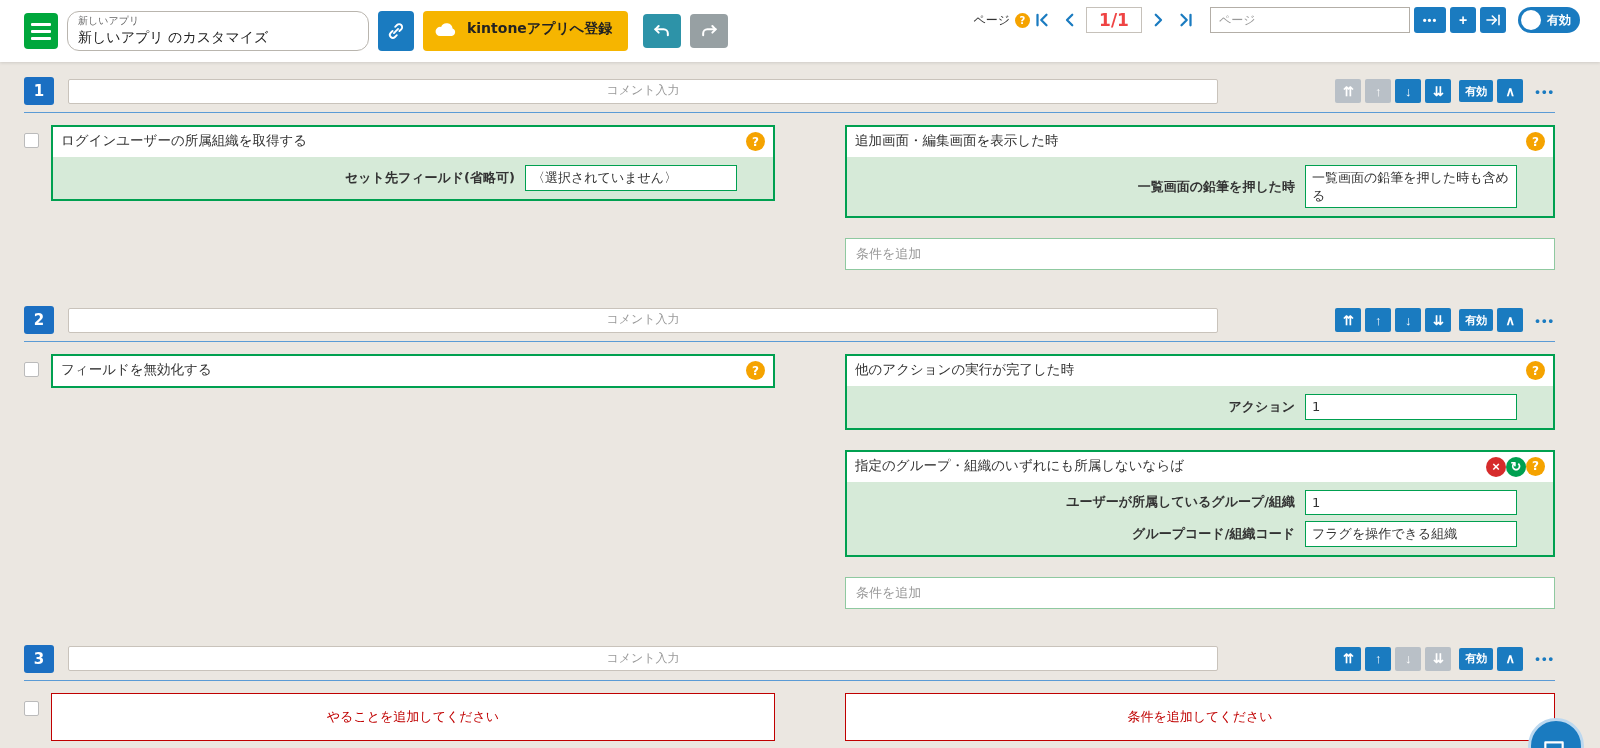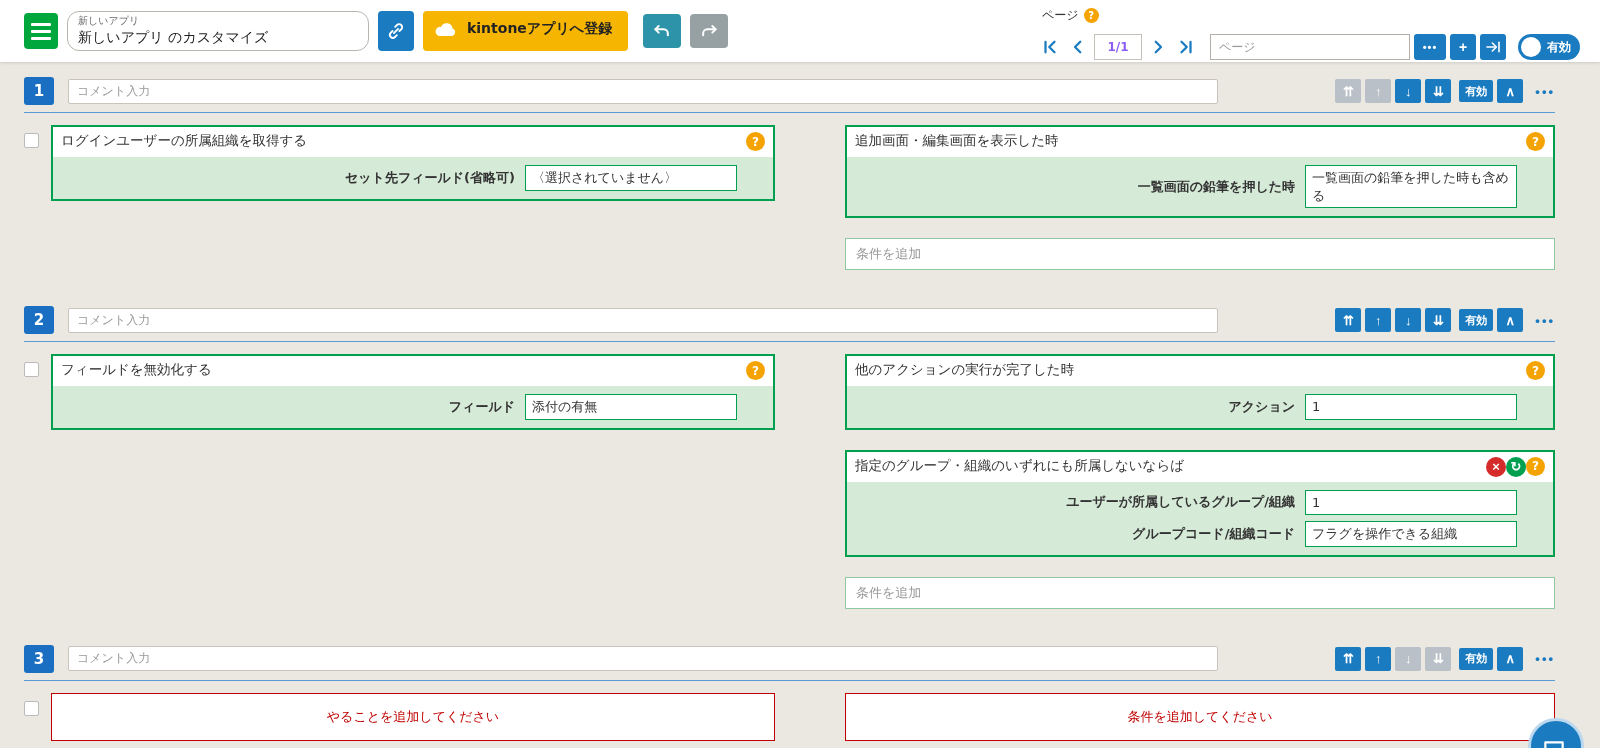--- a/index.html
+++ b/index.html
@@ -36,29 +36,29 @@
   }
   .link-btn { width:36px; height:40px; background:#1a7bc0; }
   .register-btn {
     height:40px; background:#f6b500; border:none; border-radius:4px; cursor:pointer;
     display:flex; align-items:center; gap:8px; padding:0 16px 4px 10px;
     font-family:inherit; font-size:14px; font-weight:bold; color:#222;
   }
   .undo-btn { width:38px; height:34px; background:#2d93a8; margin-top:3px; margin-left:6px; }
   .redo-btn { width:38px; height:34px; background:#97a0a3; margin-top:3px; }
 
-  .right-cluster { margin-left:auto; display:flex; flex-direction:column; gap:10px; margin-top:-4px; }
+  .right-cluster { margin-left:auto; display:flex; flex-direction:row; gap:0; margin-top:-4px; }
   .page-label-row { display:flex; align-items:center; gap:5px; padding-left:4px; }
   .page-label { font-size:12px; color:#333; }
   .page-nav-row { display:flex; align-items:center; gap:4px; }
   .nav-btn { width:24px; height:26px; background:transparent; border:none; cursor:pointer; display:flex; align-items:center; justify-content:center; }
   .page-indicator {
-    width:48px; height:26px; background:#fff; border:1px solid #c6c1ba;
+    width:56px; height:26px; background:#fff; border:1px solid #c6c1ba;
     display:flex; align-items:center; justify-content:center;
-    font-size:12px; font-weight:bold; color:#8b5cf6;
+    font-size:17px; font-weight:bold; color:#ef4444;
   }
   .page-select {
     width:200px; height:26px; border:1px solid #b3aea7; background:#fff;
     font-family:inherit; font-size:12px; padding:0 8px; margin-left:8px;
   }
   .page-select::placeholder { color:#999; }
   .sq-btn {
     height:26px; min-width:26px; background:#1a7bc0; color:#fff; border:none; border-radius:3px;
     font-size:14px; font-weight:bold; cursor:pointer; display:flex; align-items:center; justify-content:center;
     padding:0 4px;
@@ -84,21 +84,21 @@
   .block-head {
     display:flex; align-items:center; gap:14px;
     padding-bottom:7px; border-bottom:1px solid #5b9bd5; margin-bottom:12px;
   }
   .num {
     width:30px; height:28px; background:#1b6fc2; color:#fff; border-radius:3px;
     display:flex; align-items:center; justify-content:center; font-weight:bold; font-size:15px; flex:none;
   }
   .comment {
     width:1150px; height:25px; border:1px solid #c9c3bb; border-radius:2px;
-    background:#fff; font-family:Liberation Serif, serif; font-size:12px; padding:0 8px;
+    background:#fff; font-family:Liberation Mono, monospace; font-size:12px; padding:0 8px;text-align:center;
   }
   .comment::placeholder { color:#999; }
   .sp { flex:1; }
   .toolbar { display:flex; align-items:center; gap:4px; }
   .tbtn {
     width:26px; height:24px; background:#1a7bc0; color:#fff; border:none; border-radius:2px;
     font-size:13px; font-weight:bold; cursor:pointer; display:flex; align-items:center; justify-content:center;
   }
   .tbtn.disabled { background:#b9c0c7; cursor:default; }
   .ebadge {
@@ -305,26 +305,20 @@
       </div>
     </div>
     <div class="cards">
       <div class="col-left">
         <input type="checkbox" class="chk" style="">
         <div class="card">
           <div class="card-head">
             <span class="card-title">フィールドを無効化する</span>
             <span class="help-circle">?</span>
           </div>
-          <div class="card-body">
-            <div class="frow">
-              <span class="flabel">フィールド</span>
-              <span class="fval">添付の有無</span>
-            </div>
-          </div>
         </div>
       </div>
       <div class="col-right">
         <div class="card">
           <div class="card-head">
             <span class="card-title">他のアクションの実行が完了した時</span>
             <span class="help-circle">?</span>
           </div>
           <div class="card-body">
             <div class="frow">

